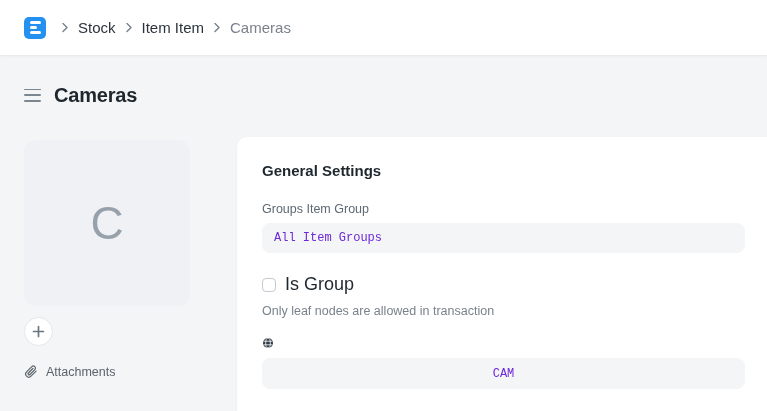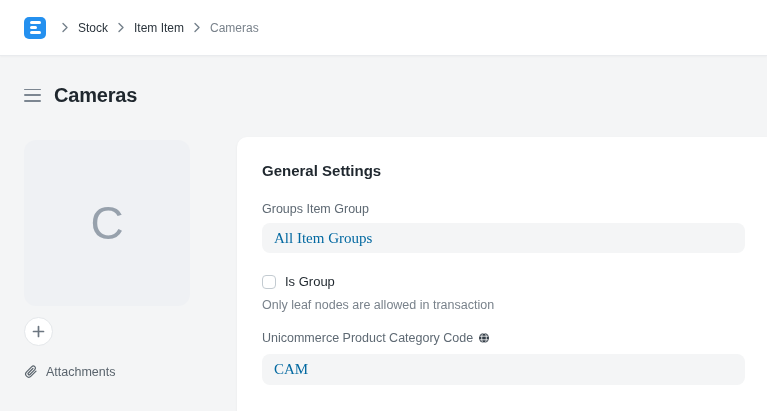--- a/index.html
+++ b/index.html
@@ -25,21 +25,21 @@
     width: 22px; height: 22px; border-radius: 5px;
     background: #2490ef;
     display: flex; flex-direction: column; justify-content: center; align-items: center;
     gap: 2.5px; margin-right: 15px;
     cursor: pointer; border: none;
   }
   .app-logo .bar { height: 2.6px; border-radius: 2px; background: #ffffff; }
   .app-logo .bar.b1 { width: 11px; }
   .app-logo .bar.b2 { width: 7.5px; margin-right: 3.5px; }
   .app-logo .bar.b3 { width: 11px; }
-  .breadcrumb { display: flex; align-items: center; gap: 9px; font-size: 12px; }
+  .breadcrumb { display: flex; align-items: center; gap: 9px; font-size: 15px; }
   .crumb-sep { display: flex; align-items: center; }
   .crumb { color: #2b343c; font-weight: 500; text-decoration: none; cursor: pointer; }
   .crumb.muted { color: #79828b; font-weight: 400; cursor: default; }
 
   
   .main {
     position: absolute; top: 56px; left: 0; width: 767px; height: 355px;
     background: #f4f5f6;
   }
 
@@ -94,38 +94,38 @@
     display: flex; align-items: center; gap: 5px;
     font-size: 12.5px; color: #5e6973;
   }
   .lbl-parent { margin-top: 23px; }
   .text-input {
     display: block;
     width: 483px; height: 30px;
     margin-top: 7px;
     background: #f4f5f6; border: none; border-radius: 8px;
     padding: 0 12px;
-    font-family: Liberation Serif, serif;
-    font-size: 15px; color: #0369a1;
+    font-family: Liberation Mono, monospace;
+    font-size: 12px; color: #6d28d9;
     outline: none;
   }
   .checkbox-row {
     margin-top: 21px;
     display: flex; align-items: center; gap: 9px;
   }
   .checkbox {
     appearance: none; -webkit-appearance: none;
     width: 14px; height: 14px;
     border: 1px solid #c3cbd1; border-radius: 4px;
     background: #ffffff; cursor: pointer; margin: 0;
   }
-  .checkbox-label { font-size: 13px; color: #1f272e; }
+  .checkbox-label { font-size: 18px; color: #1f272e; }
   .field-desc { margin-top: 9px; font-size: 12.5px; color: #79828b; }
   .lbl-unicommerce { margin-top: 19px; }
-  .input-cam { margin-top: 9px; height: 31px; }
+  .input-cam { margin-top: 9px; height: 31px; text-align: center; }
 
   svg { display: block; }
 </style>
 </head>
 <body>
 
 <header class="navbar">
   <button class="app-logo">
     <span class="bar b1"></span>
     <span class="bar b2"></span>
@@ -194,21 +194,20 @@
     </label>
     <input class="text-input" type="text" value="All Item Groups" style="">
 
     <div class="checkbox-row">
       <input type="checkbox" class="checkbox" style="">
       <span class="checkbox-label">Is Group</span>
     </div>
     <p class="field-desc">Only leaf nodes are allowed in transaction</p>
 
     <label class="field-label lbl-unicommerce">
-      <span>Unicommerce Product Category Code</span>
       <span>
         <svg width="12" height="12" viewBox="0 0 12 12">
           <circle cx="6" cy="6" r="5" fill="#323c46"></circle>
           <path d="M1.6 4.2 h8.8 M1.6 7.8 h8.8" stroke="#ffffff" stroke-width="0.8" fill="none"></path>
           <ellipse cx="6" cy="6" rx="2.3" ry="5" fill="none" stroke="#ffffff" stroke-width="0.8"></ellipse>
         </svg>
       </span>
     </label>
     <input class="text-input input-cam" type="text" value="CAM" style="">
   </section>

